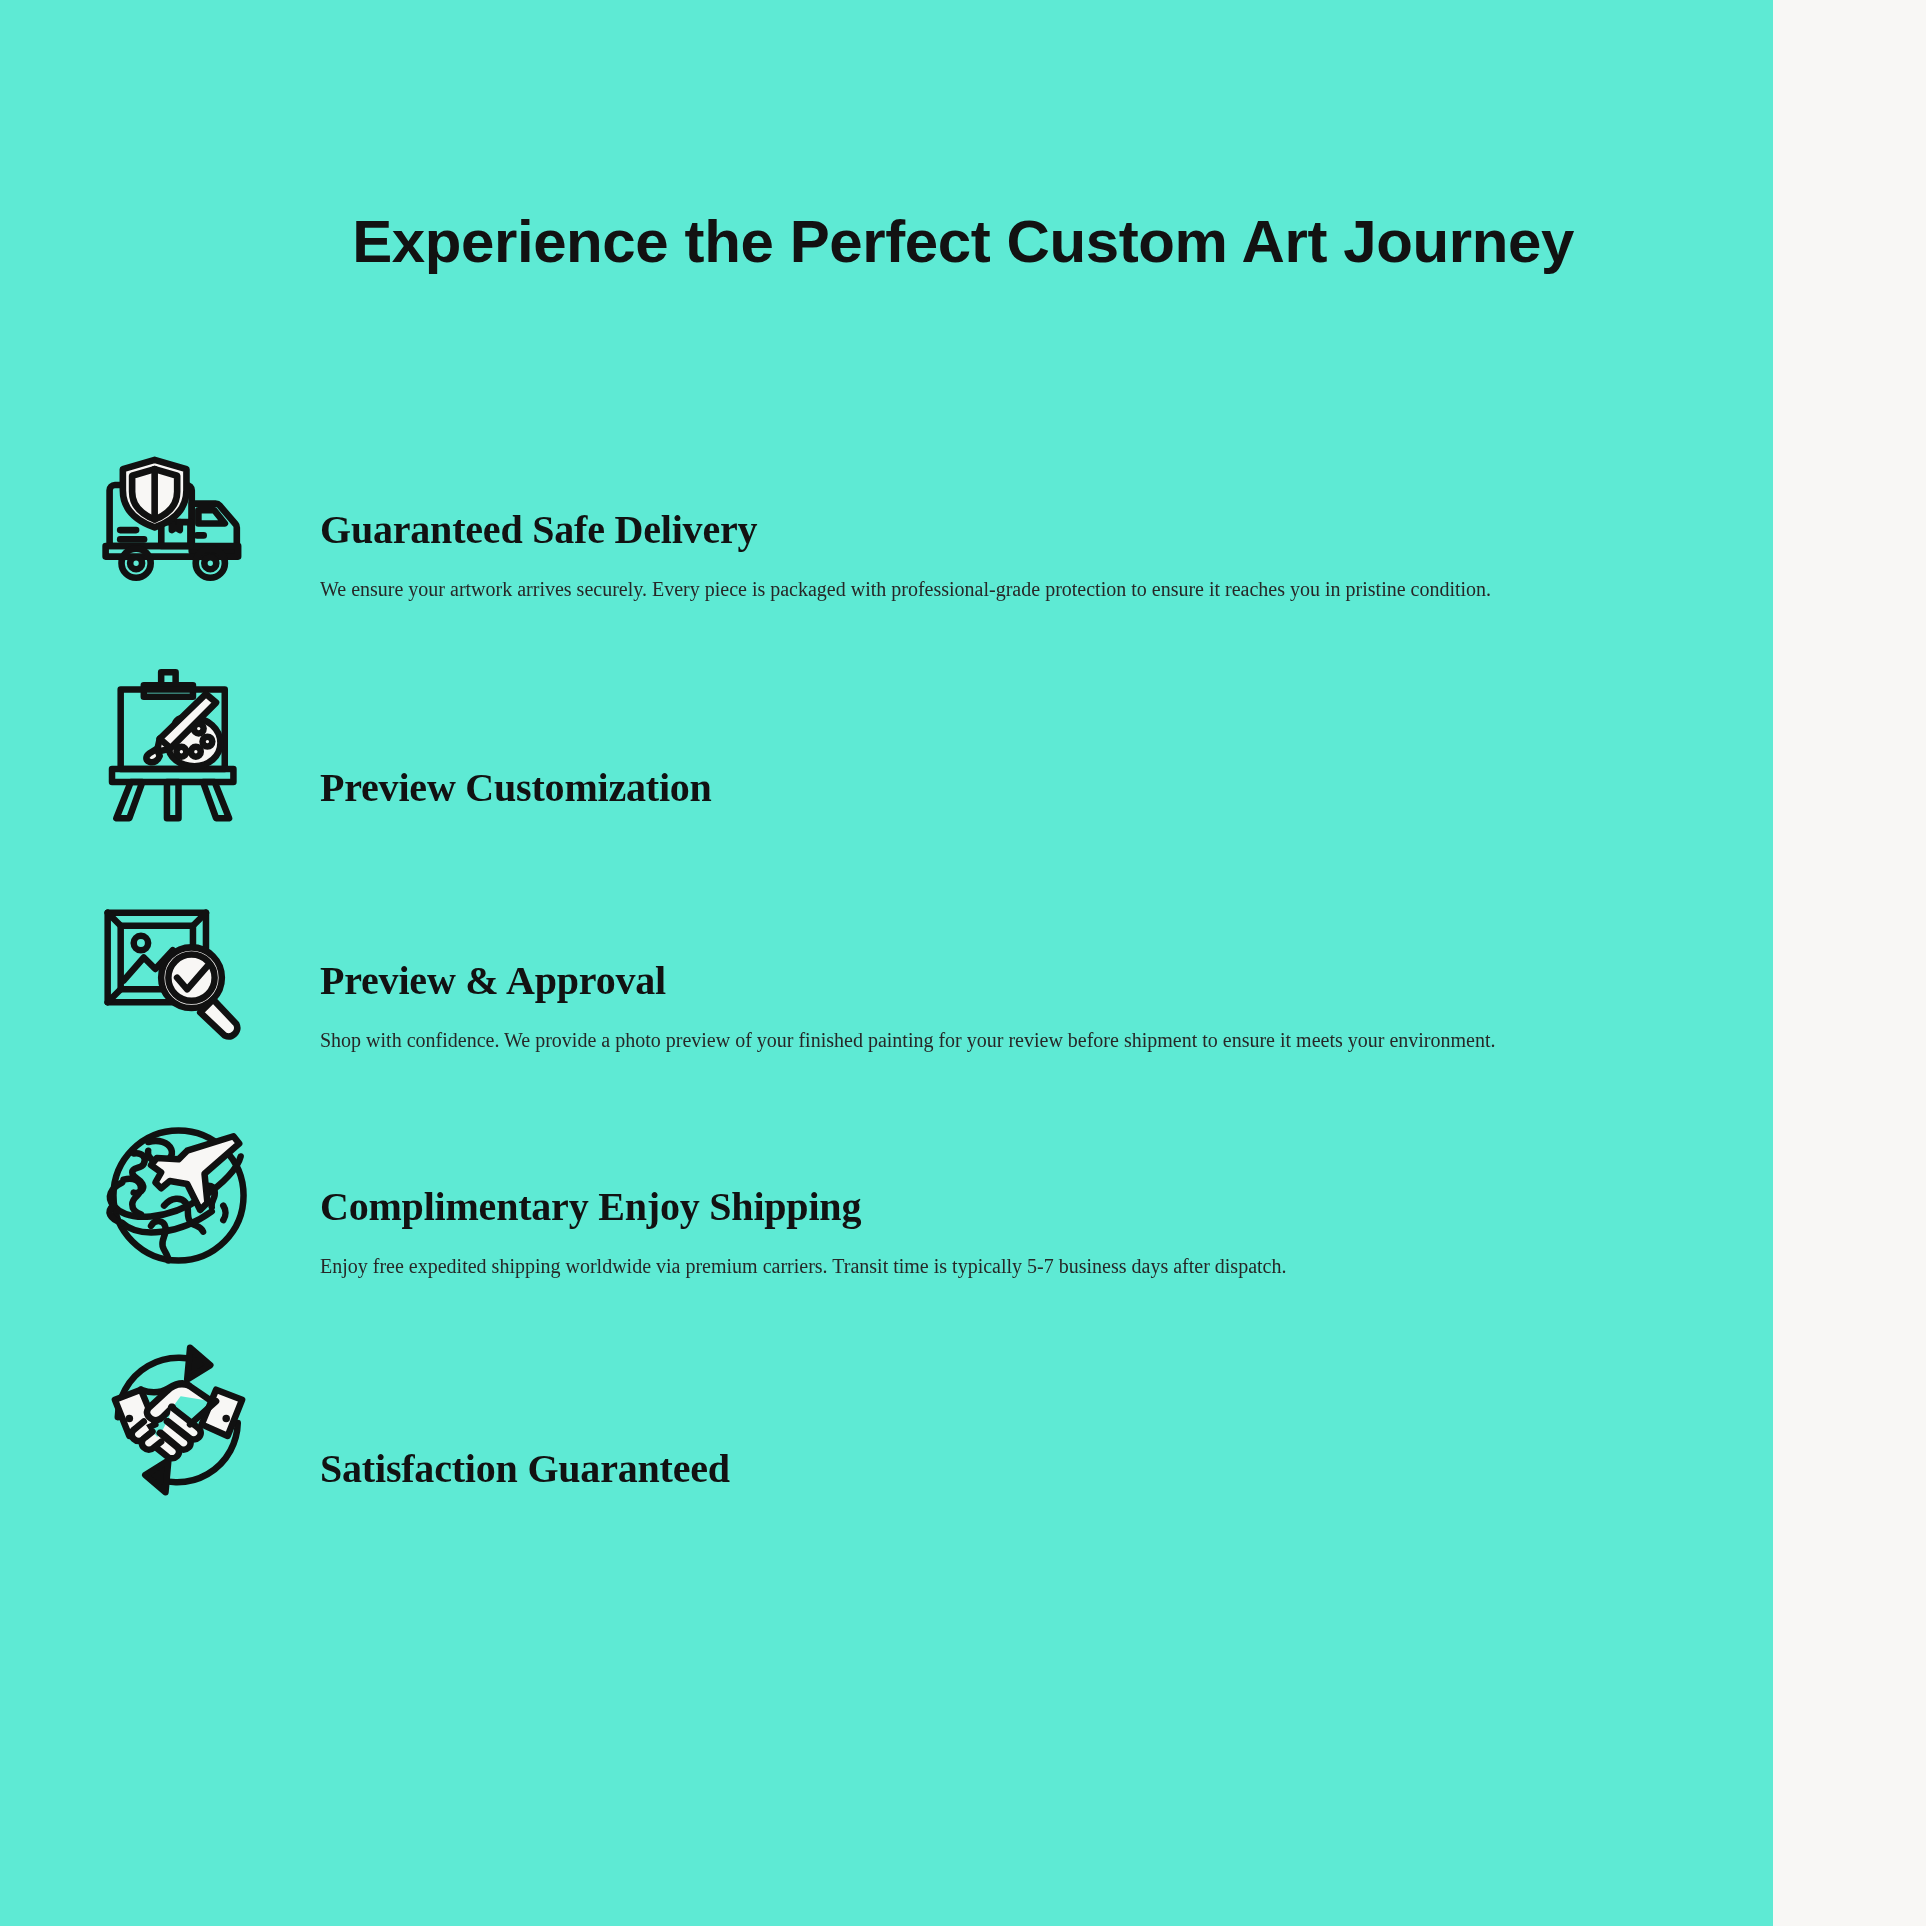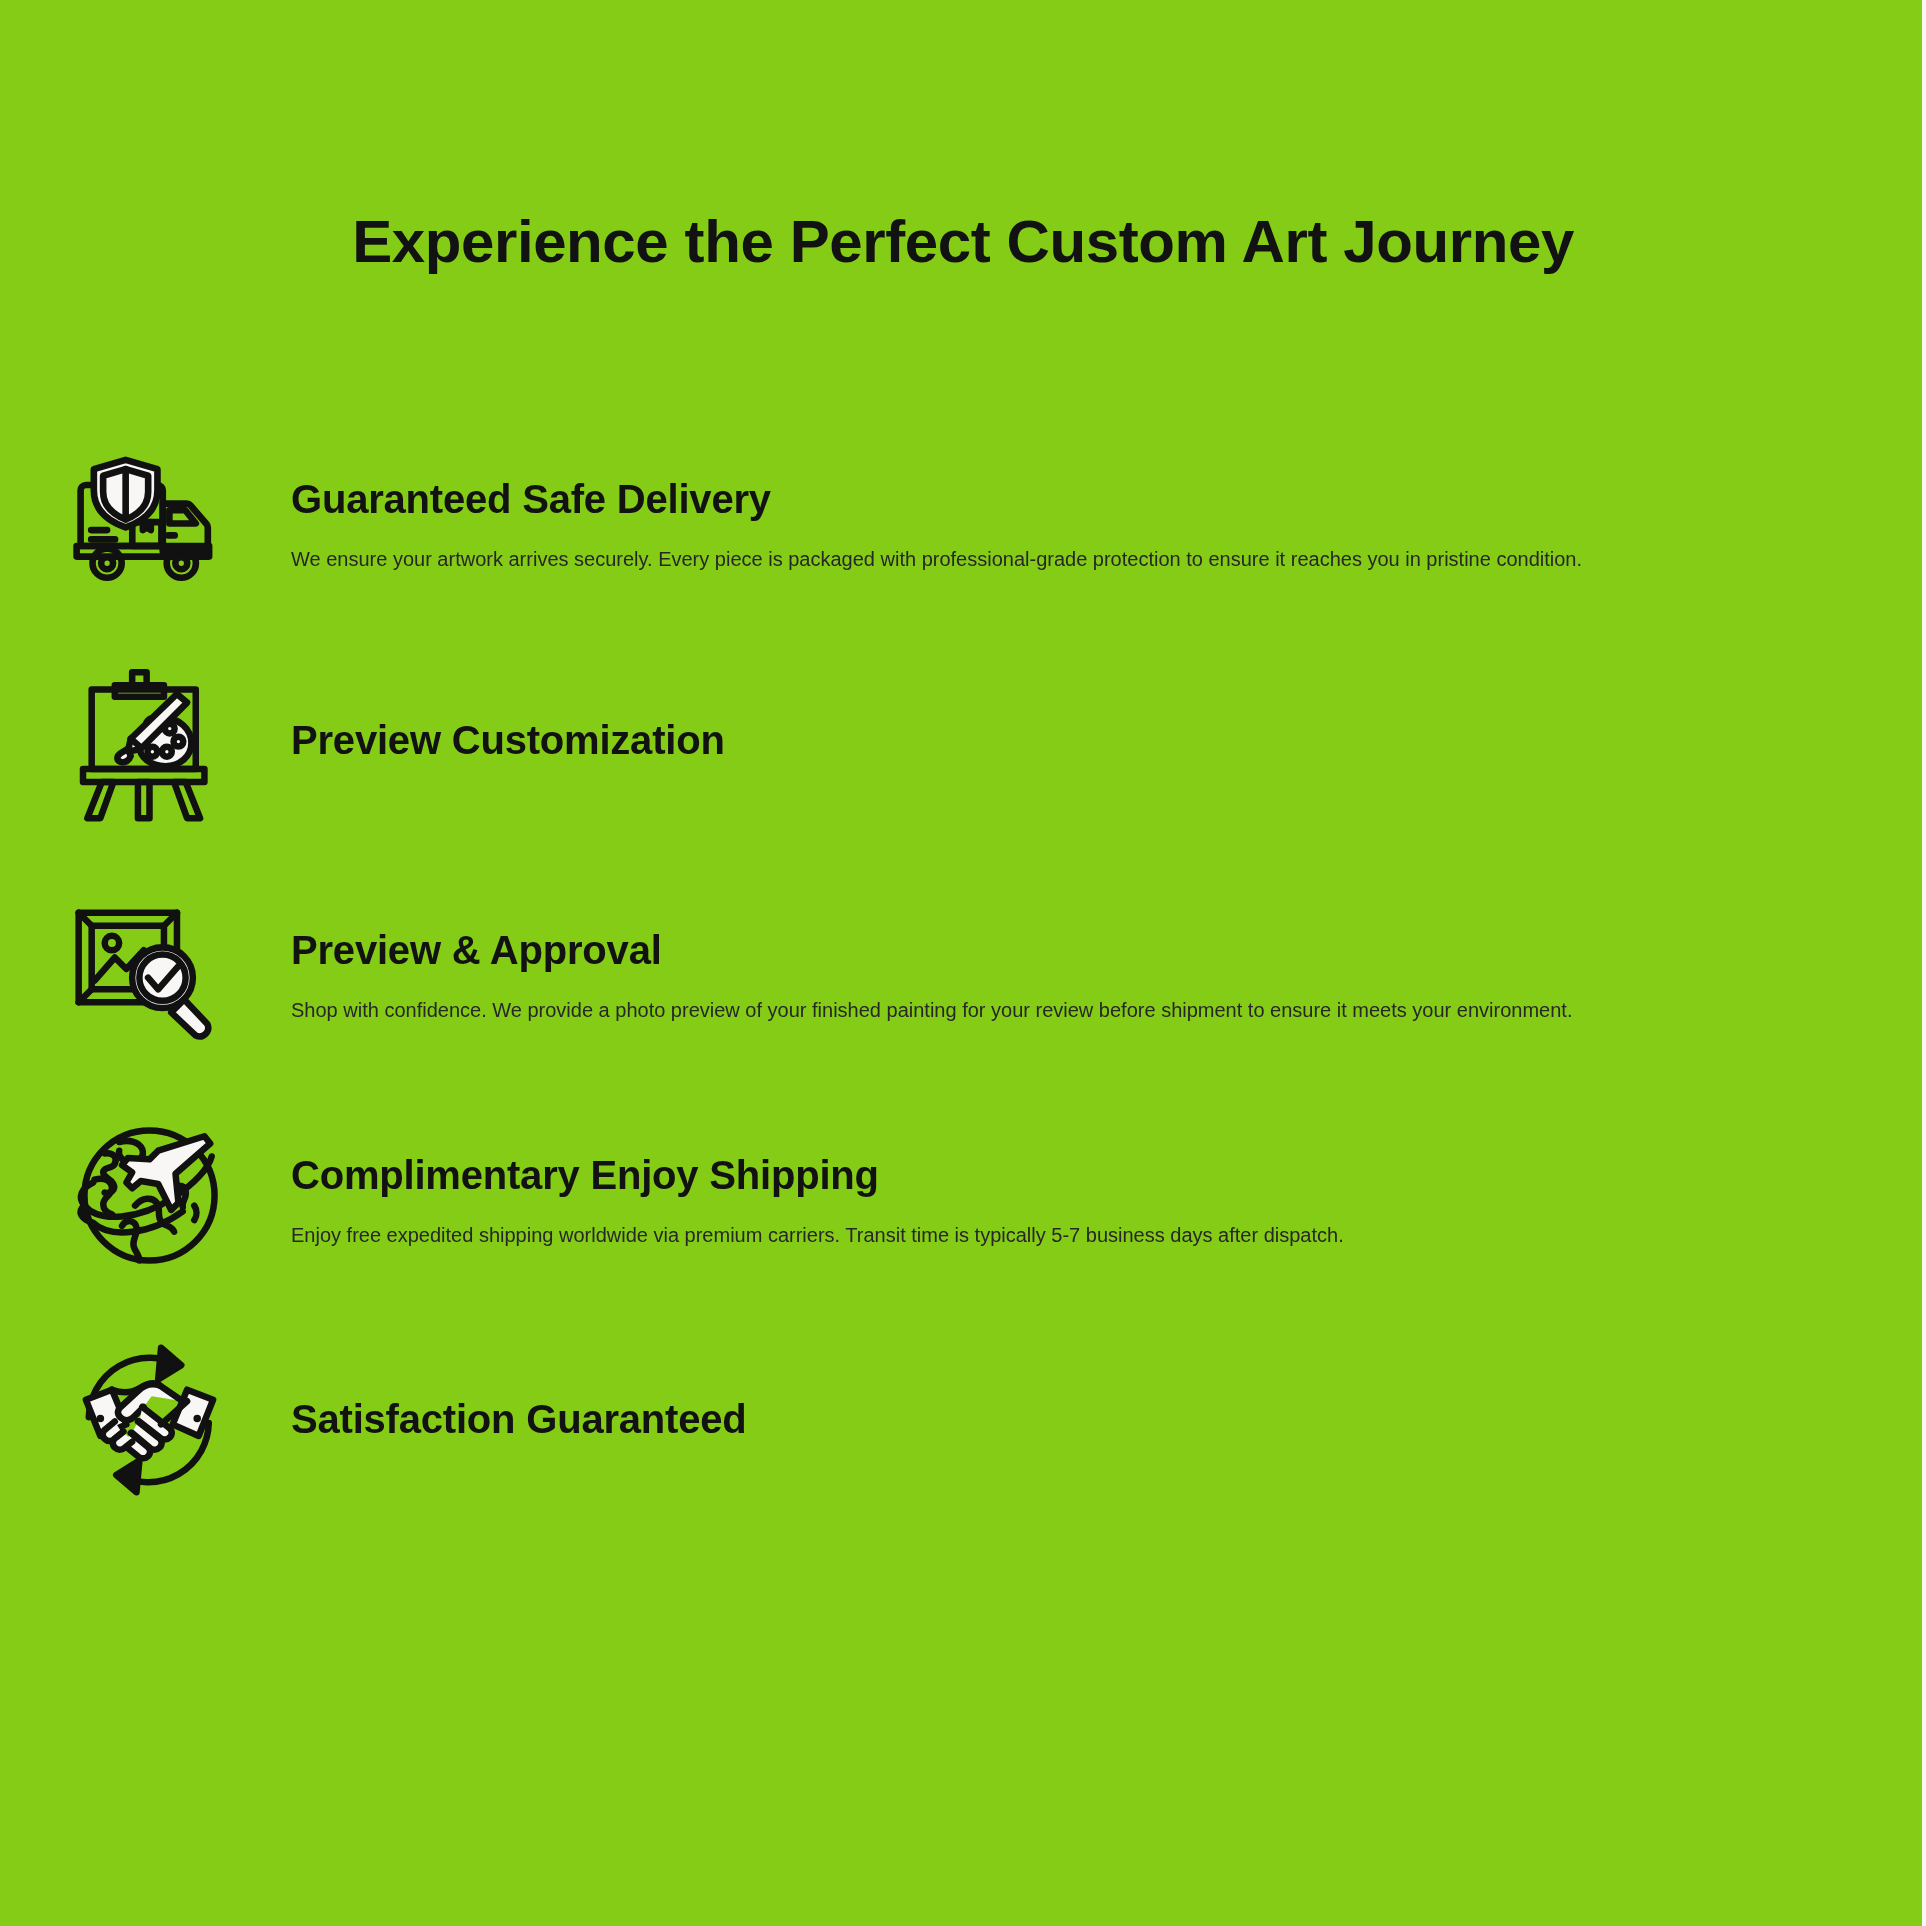--- a/index.html
+++ b/index.html
@@ -11,23 +11,23 @@
   }
 
   body {
     font-family: "Liberation Sans", sans-serif;
     color: #111111;
     -webkit-font-smoothing: antialiased;
   }
 
   .page {
     position: relative;
-    width: 1922px;
+    width: 1773px;
     height: 1926px;
-    background: #84cc16;
+    background: #5eead4;
     overflow: hidden;
   }
 
   
   .page-title {
     position: absolute;
     left: 0;
     top: 207px;
     width: 1926px;
     text-align: center;
@@ -42,24 +42,25 @@
   .features {
     position: absolute;
     left: 0;
     top: 428px;
     width: 1926px;
   }
 
   .feature-row {
     position: relative;
     display: flex;
-    align-items: center;
-    padding-left: 63px;
+    align-items: flex-end;
+    padding-left: 92px;
     padding-right: 69px;
     margin-bottom: 48px;
+    font-family: Liberation Serif, serif;
   }
 
   .feature-icon {
     flex: 0 0 173px;
     width: 173px;
     height: 173px;
     display: flex;
     align-items: center;
     justify-content: center;
     margin-top: 4.6px;

